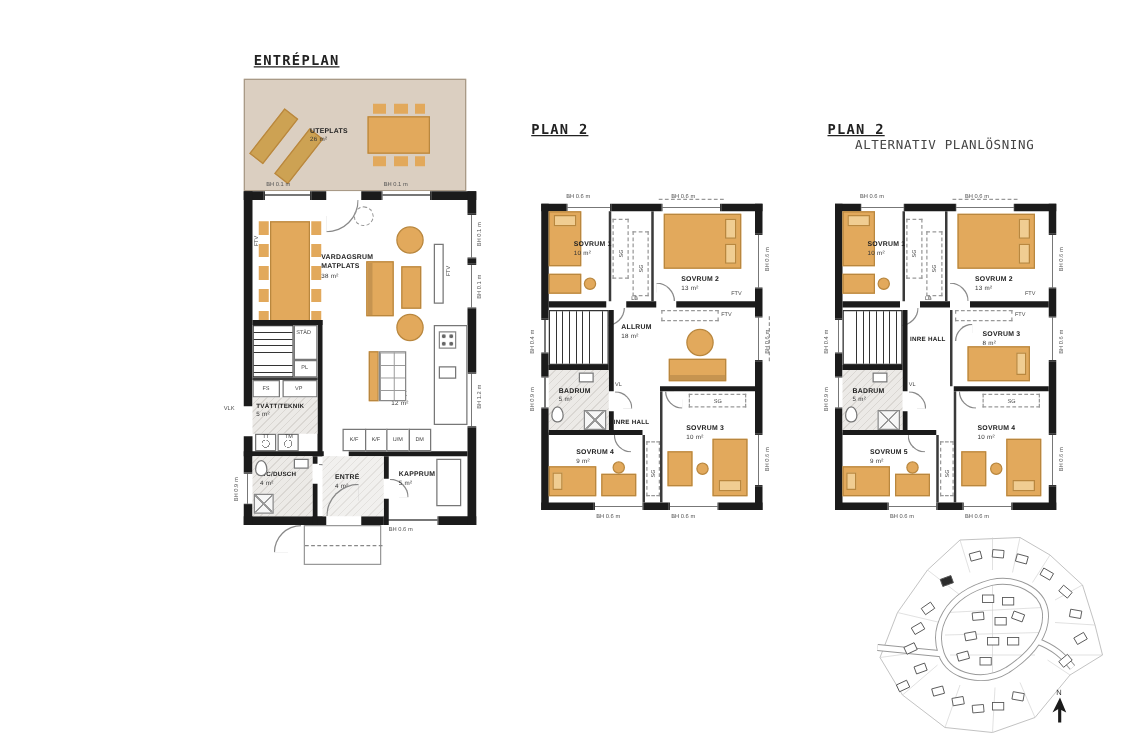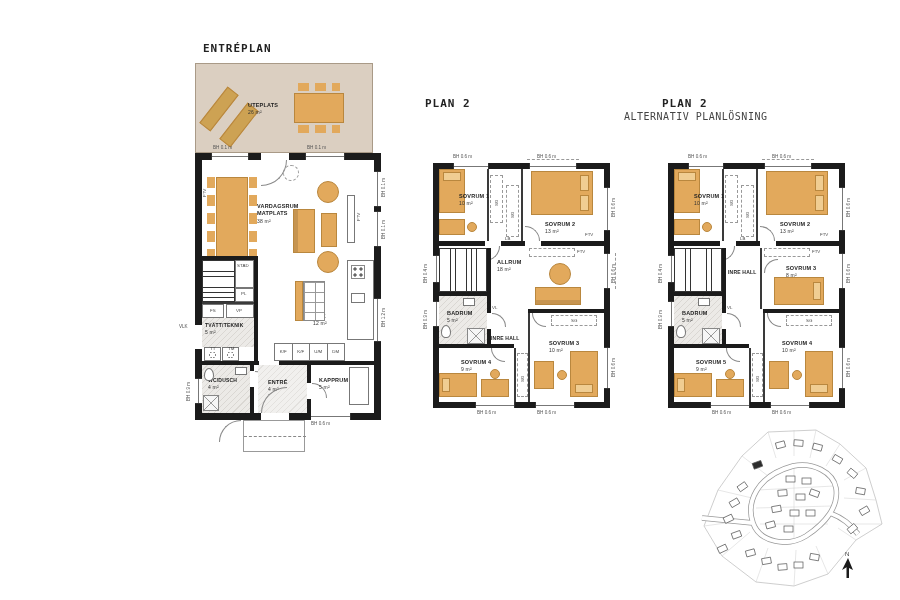--- a/index.html
+++ b/index.html
@@ -5,21 +5,21 @@
   :root{ --wall:#1b1b1b; --furn:#e2a95c; --fb:#b9873e; --terr:#dbcfc1; }
   html,body{margin:0;padding:0;background:#fff;}
   .sheet{position:relative;width:900px;height:600px;background:#fff;overflow:hidden;
          font-family:"Liberation Sans",sans-serif;}
   .abs{position:absolute;box-sizing:border-box;}
   .wall{background:var(--wall);}
   .thin{background:#3a3a3a;}
   .mono{font-family:"DejaVu Sans Mono",monospace;}
   .t1{font-weight:bold;font-size:13px;letter-spacing:1px;color:#222;}
   .t2{font-size:12px;letter-spacing:.5px;color:#666;}
-  .ptitle{font-family:"DejaVu Sans Mono",monospace;font-weight:bold;font-size:11px;letter-spacing:1px;color:#222;white-space:nowrap;}
+  .ptitle{font-family:"DejaVu Sans Mono",monospace;font-weight:bold;font-size:11px;letter-spacing:1px;color:#222;white-space:nowrap;text-decoration:underline;}
   .psub{font-family:"DejaVu Sans Mono",monospace;font-size:10px;letter-spacing:.5px;color:#444;white-space:nowrap;}
   .lbl{font-weight:bold;font-size:5.5px;line-height:1.35;color:#222;letter-spacing:.2px;white-space:nowrap;}
   .sub{font-weight:normal;font-size:5px;color:#333;}
   .dim{font-size:4.6px;line-height:1;color:#555;white-space:nowrap;}
   .tag{font-size:4.4px;line-height:1;color:#444;white-space:nowrap;}
   .v{writing-mode:vertical-rl;transform:rotate(180deg);}
   .hatch{background:repeating-linear-gradient(135deg,#eceae7 0 3.5px,#dad7d3 3.5px 4.3px);}
   .hatch2{background:repeating-linear-gradient(135deg,#f1f0ee 0 3.5px,#e3e1de 3.5px 4.3px);}
   .f{background:var(--furn);border:1px solid var(--fb);}
   .pil{background:#f0cd92;border:1px solid var(--fb);}
@@ -214,21 +214,21 @@
     <div class="abs dim v" style="left:187px;top:108px;height:26px;">BH 0.1 m</div>
     <div class="abs dim v" style="left:187px;top:150px;height:26px;">BH 0.1 m</div>
     <div class="abs dim v" style="left:187px;top:238px;height:26px;">BH 1.2 m</div>
     <div class="abs dim" style="left:-16px;top:262px;">VLK</div>
     <div class="abs dim v" style="left:-8px;top:312px;height:26px;">BH 0.9 m</div>
     <div class="abs dim" style="left:116px;top:359px;">BH 0.6 m</div>
   </div>
 
   <div class="abs ptitle" style="left:425px;top:97px;">PLAN 2</div>
   <div class="abs ptitle" style="left:662px;top:97px;">PLAN 2</div>
-  <div class="abs psub" style="left:624px;top:111px;">ALTERNATIV PLANLÖSNING</div>
+  <div class="abs psub" style="left:684px;top:111px;">ALTERNATIV PLANLÖSNING</div>
 
   <div class="abs" style="left:433px;top:163px;width:177px;height:245px;background:#fff;">
 
     <div class="abs wall" style="left:0;top:0;width:20px;height:6px;"></div>
     <div class="abs win-h" style="left:20px;top:0;width:36px;height:6px;"></div>
     <div class="abs wall" style="left:56px;top:0;width:40px;height:6px;"></div>
     <div class="abs win-h" style="left:96px;top:0;width:48px;height:6px;"></div>
     <div class="abs wall" style="left:144px;top:0;width:33px;height:6px;"></div>
     <div class="abs" style="left:94px;top:-4px;width:52px;height:3px;border-top:1px dashed #999;"></div>
 

